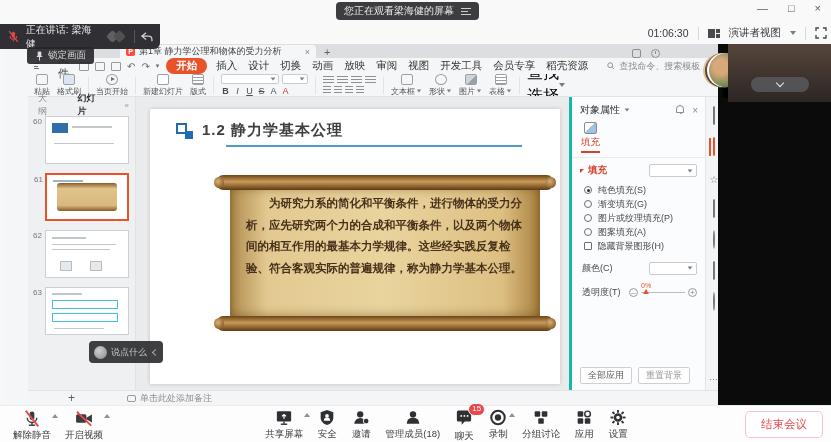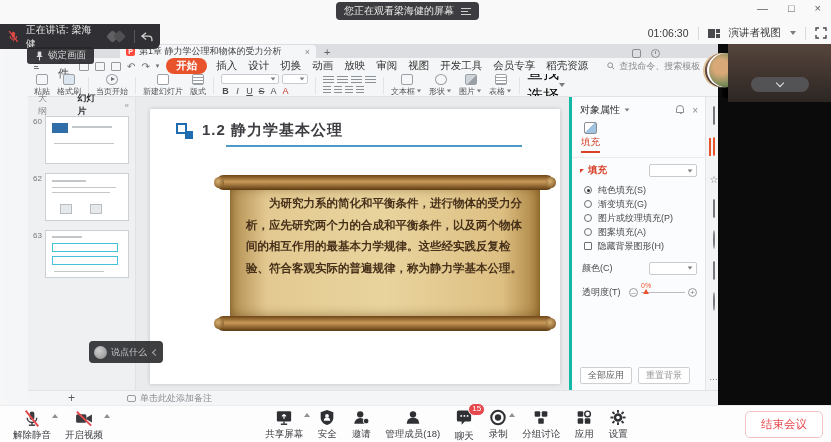--- a/index.html
+++ b/index.html
@@ -413,20 +413,25 @@
           <span class="active">幻灯片</span>
           <span class="collapse">«</span>
         </div>
         <div class="thumblist">
           <div class="thumb">
             <span class="tnum">60</span>
             <span class="mini-blue"></span>
             <span class="mini-line" style="left:26px;top:9px;width:40px"></span>
             <span class="mini-line" style="left:8px;top:26px;width:60px;height:1px"></span>
           </div>
+          <div class="thumb sel">
+            <span class="tnum">61</span>
+            <span class="mini-line" style="left:6px;top:5px;width:30px;height:2px;background:#9fb6c8"></span>
+            <span class="mini-scroll"></span>
+          </div>
           <div class="thumb">
             <span class="tnum">62</span>
             <span class="mini-line" style="left:6px;top:6px;width:34px"></span>
             <span class="mini-line" style="left:6px;top:13px;width:64px;height:1px"></span>
             <span class="mini-line" style="left:6px;top:18px;width:58px;height:1px"></span>
             <span class="mini-line" style="left:14px;top:30px;width:12px;height:10px;background:#e6e9eb;border:1px solid #b9bdc0"></span>
             <span class="mini-line" style="left:44px;top:30px;width:12px;height:10px;background:#e6e9eb;border:1px solid #b9bdc0"></span>
           </div>
           <div class="thumb">
             <span class="tnum">63</span>

